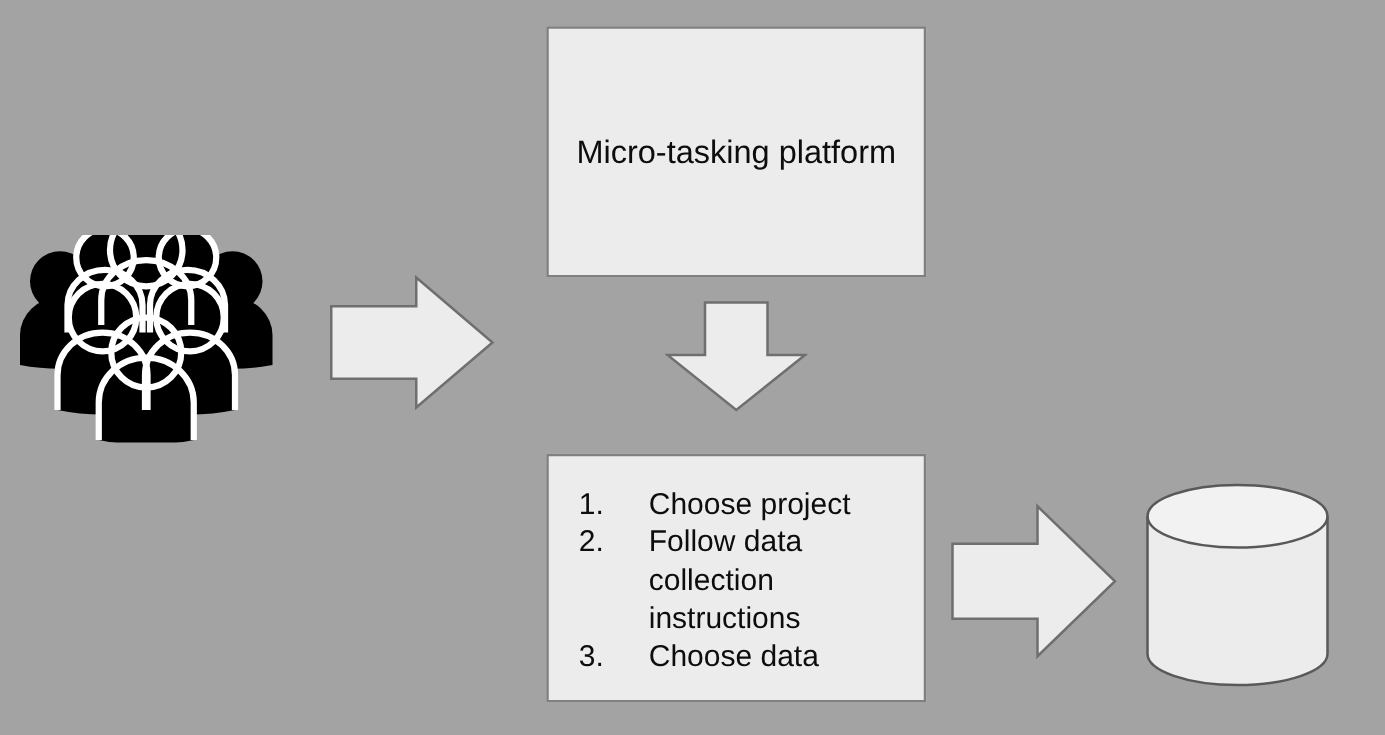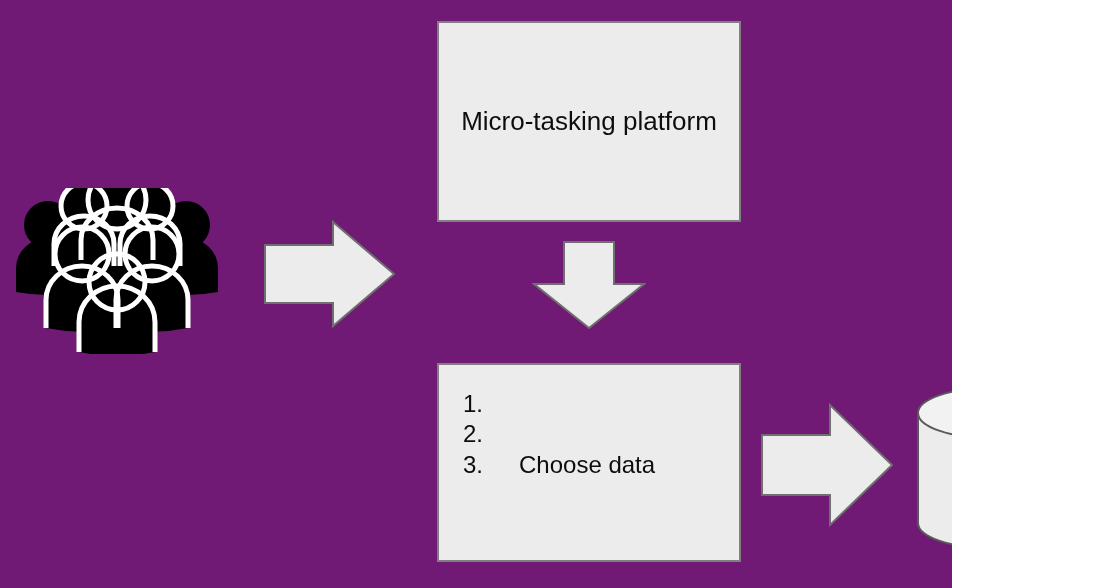--- a/index.html
+++ b/index.html
@@ -5,23 +5,23 @@
   html, body {
     margin: 0;
     padding: 0;
     background: #ffffff;
   }
   body {
     font-family: "Liberation Sans", sans-serif;
   }
   #canvas {
     position: relative;
-    width: 952px;
+    width: 1108px;
     height: 588px;
-    background: #701a75;
+    background: #a3a3a3;
     overflow: hidden;
     text-decoration: underline;
   }
 
   
   #crowd-icon {
     position: absolute;
     left: 12px;
     top: 188px;
     width: 210px;
@@ -175,23 +175,25 @@
   <div class="block-arrow" id="arrow-platform-to-steps">
     <svg viewBox="0 0 114 90" width="114" height="90" xmlns="http://www.w3.org/2000/svg">
       <polygon points="32,2 82,2 82,44 112,44 57,88 2,44 32,44" fill="#ececec" stroke="#6f6f6f" stroke-width="2" stroke-linejoin="miter"></polygon>
     </svg>
   </div>
 
   <div class="process-box" id="steps-box">
     <ol id="steps-list">
       <li class="step-item">
         <span class="step-number">1.</span>
+        <span class="step-text">Choose project</span>
       </li>
       <li class="step-item">
         <span class="step-number">2.</span>
+        <span class="step-text">Follow data collection instructions</span>
       </li>
       <li class="step-item">
         <span class="step-number">3.</span>
         <span class="step-text">Choose data</span>
       </li>
     </ol>
   </div>
 
   <div class="block-arrow" id="arrow-steps-to-database">
     <svg viewBox="0 0 134 126" width="134" height="126" xmlns="http://www.w3.org/2000/svg">

